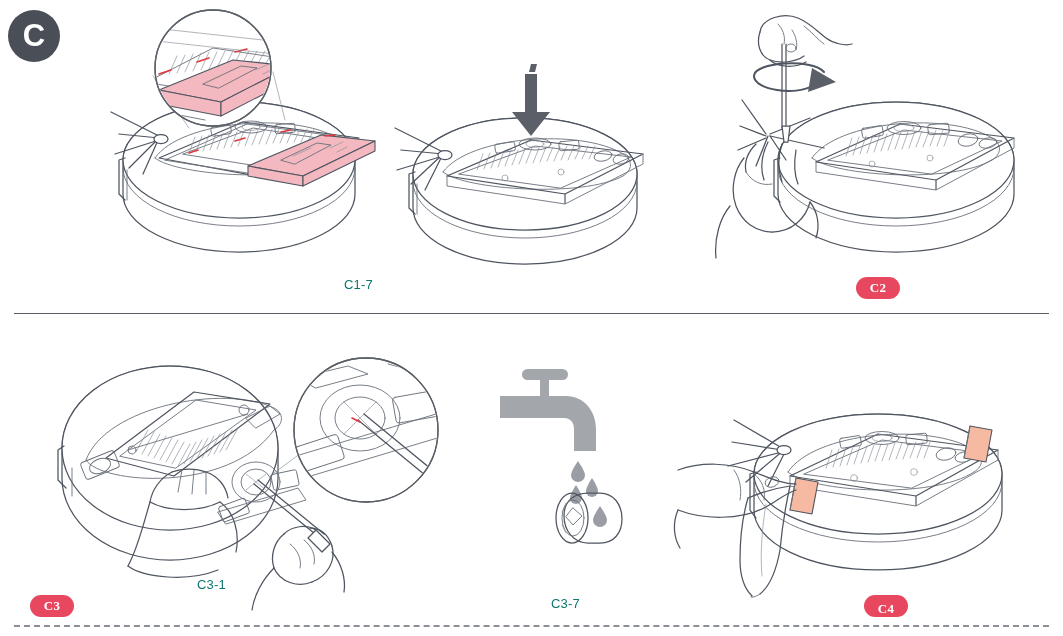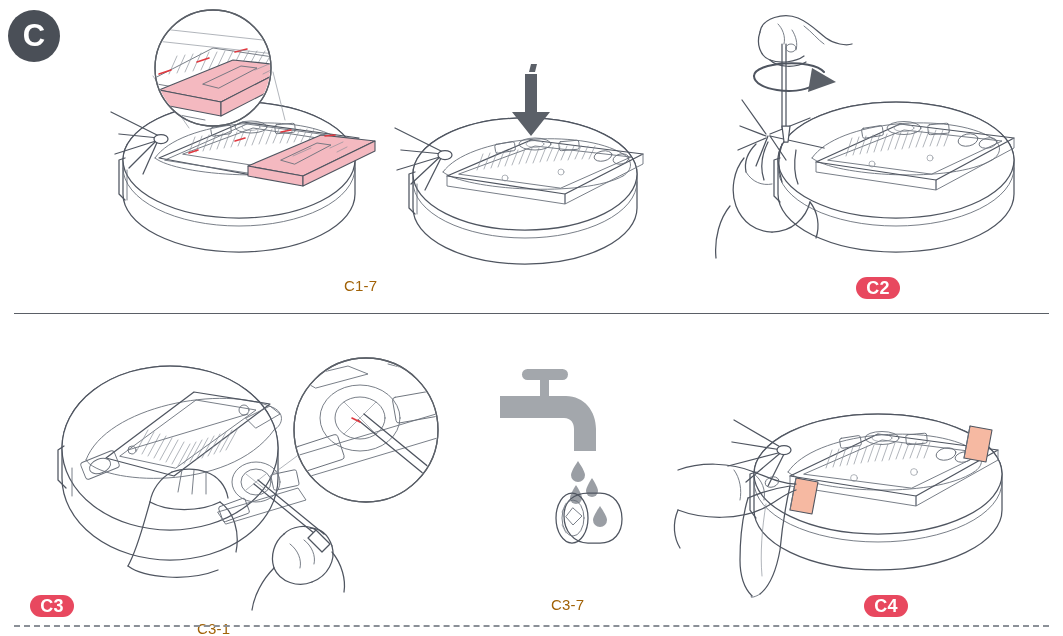--- a/index.html
+++ b/index.html
@@ -17,25 +17,25 @@
   }
   .section-badge span{
     color:#ffffff;font-size:31px;font-weight:bold;line-height:1;
     letter-spacing:0px;margin-top:-2px;
   }
 
   
   .pill{
     position:absolute;background:#e8485f;border-radius:11px;
     height:22px;min-width:44px;display:flex;align-items:center;justify-content:center;
-    color:#fff;font-size:18px;font-weight:bold;letter-spacing:.3px;
+    color:#fff;font-size:13px;font-weight:bold;letter-spacing:.3px;font-family:Liberation Serif, serif;
   }
   
   .caption{
-    position:absolute;font-size:15px;color:#a16207;letter-spacing:.2px;
+    position:absolute;font-size:13px;color:#0f766e;letter-spacing:.2px;
     white-space:nowrap;
   }
 
   
   .rule-solid{
     position:absolute;left:14px;right:14px;height:0;
     border-top:1.6px solid #5a5f66;
   }
   .rule-dashed{
     position:absolute;left:14px;right:14px;height:0;
@@ -526,21 +526,21 @@
       <path class="ln" d="M70 140 C84 134 98 130 112 128 C108 146 104 170 102 192 C98 214 92 228 82 236"></path>
       <path class="ln" d="M70 140 C64 160 62 182 62 202 C62 218 66 230 74 238"></path>
       <path class="ln-thin" d="M82 236 C76 240 70 240 74 238"></path>
       <path class="ln-hair" d="M88 146 C84 170 82 196 84 218"></path>
     </svg>
   </div>
 
   <div class="pill" style="left:30px;top:595px;text-align:center;">
     <span>C3</span>
   </div>
-  <div class="caption" style="left:197px;top:620px;">C3-1</div>
+  <div class="caption" style="left:197px;top:577px;">C3-1</div>
   <div class="caption" style="left:551px;top:596px;">C3-7</div>
   <div class="pill" style="left:864px;top:595px;align-items:flex-end;">
     <span>C4</span>
   </div>
 
   <div class="rule-dashed" style="top:625px;"></div>
 
 </div>
 
 </body></html>

